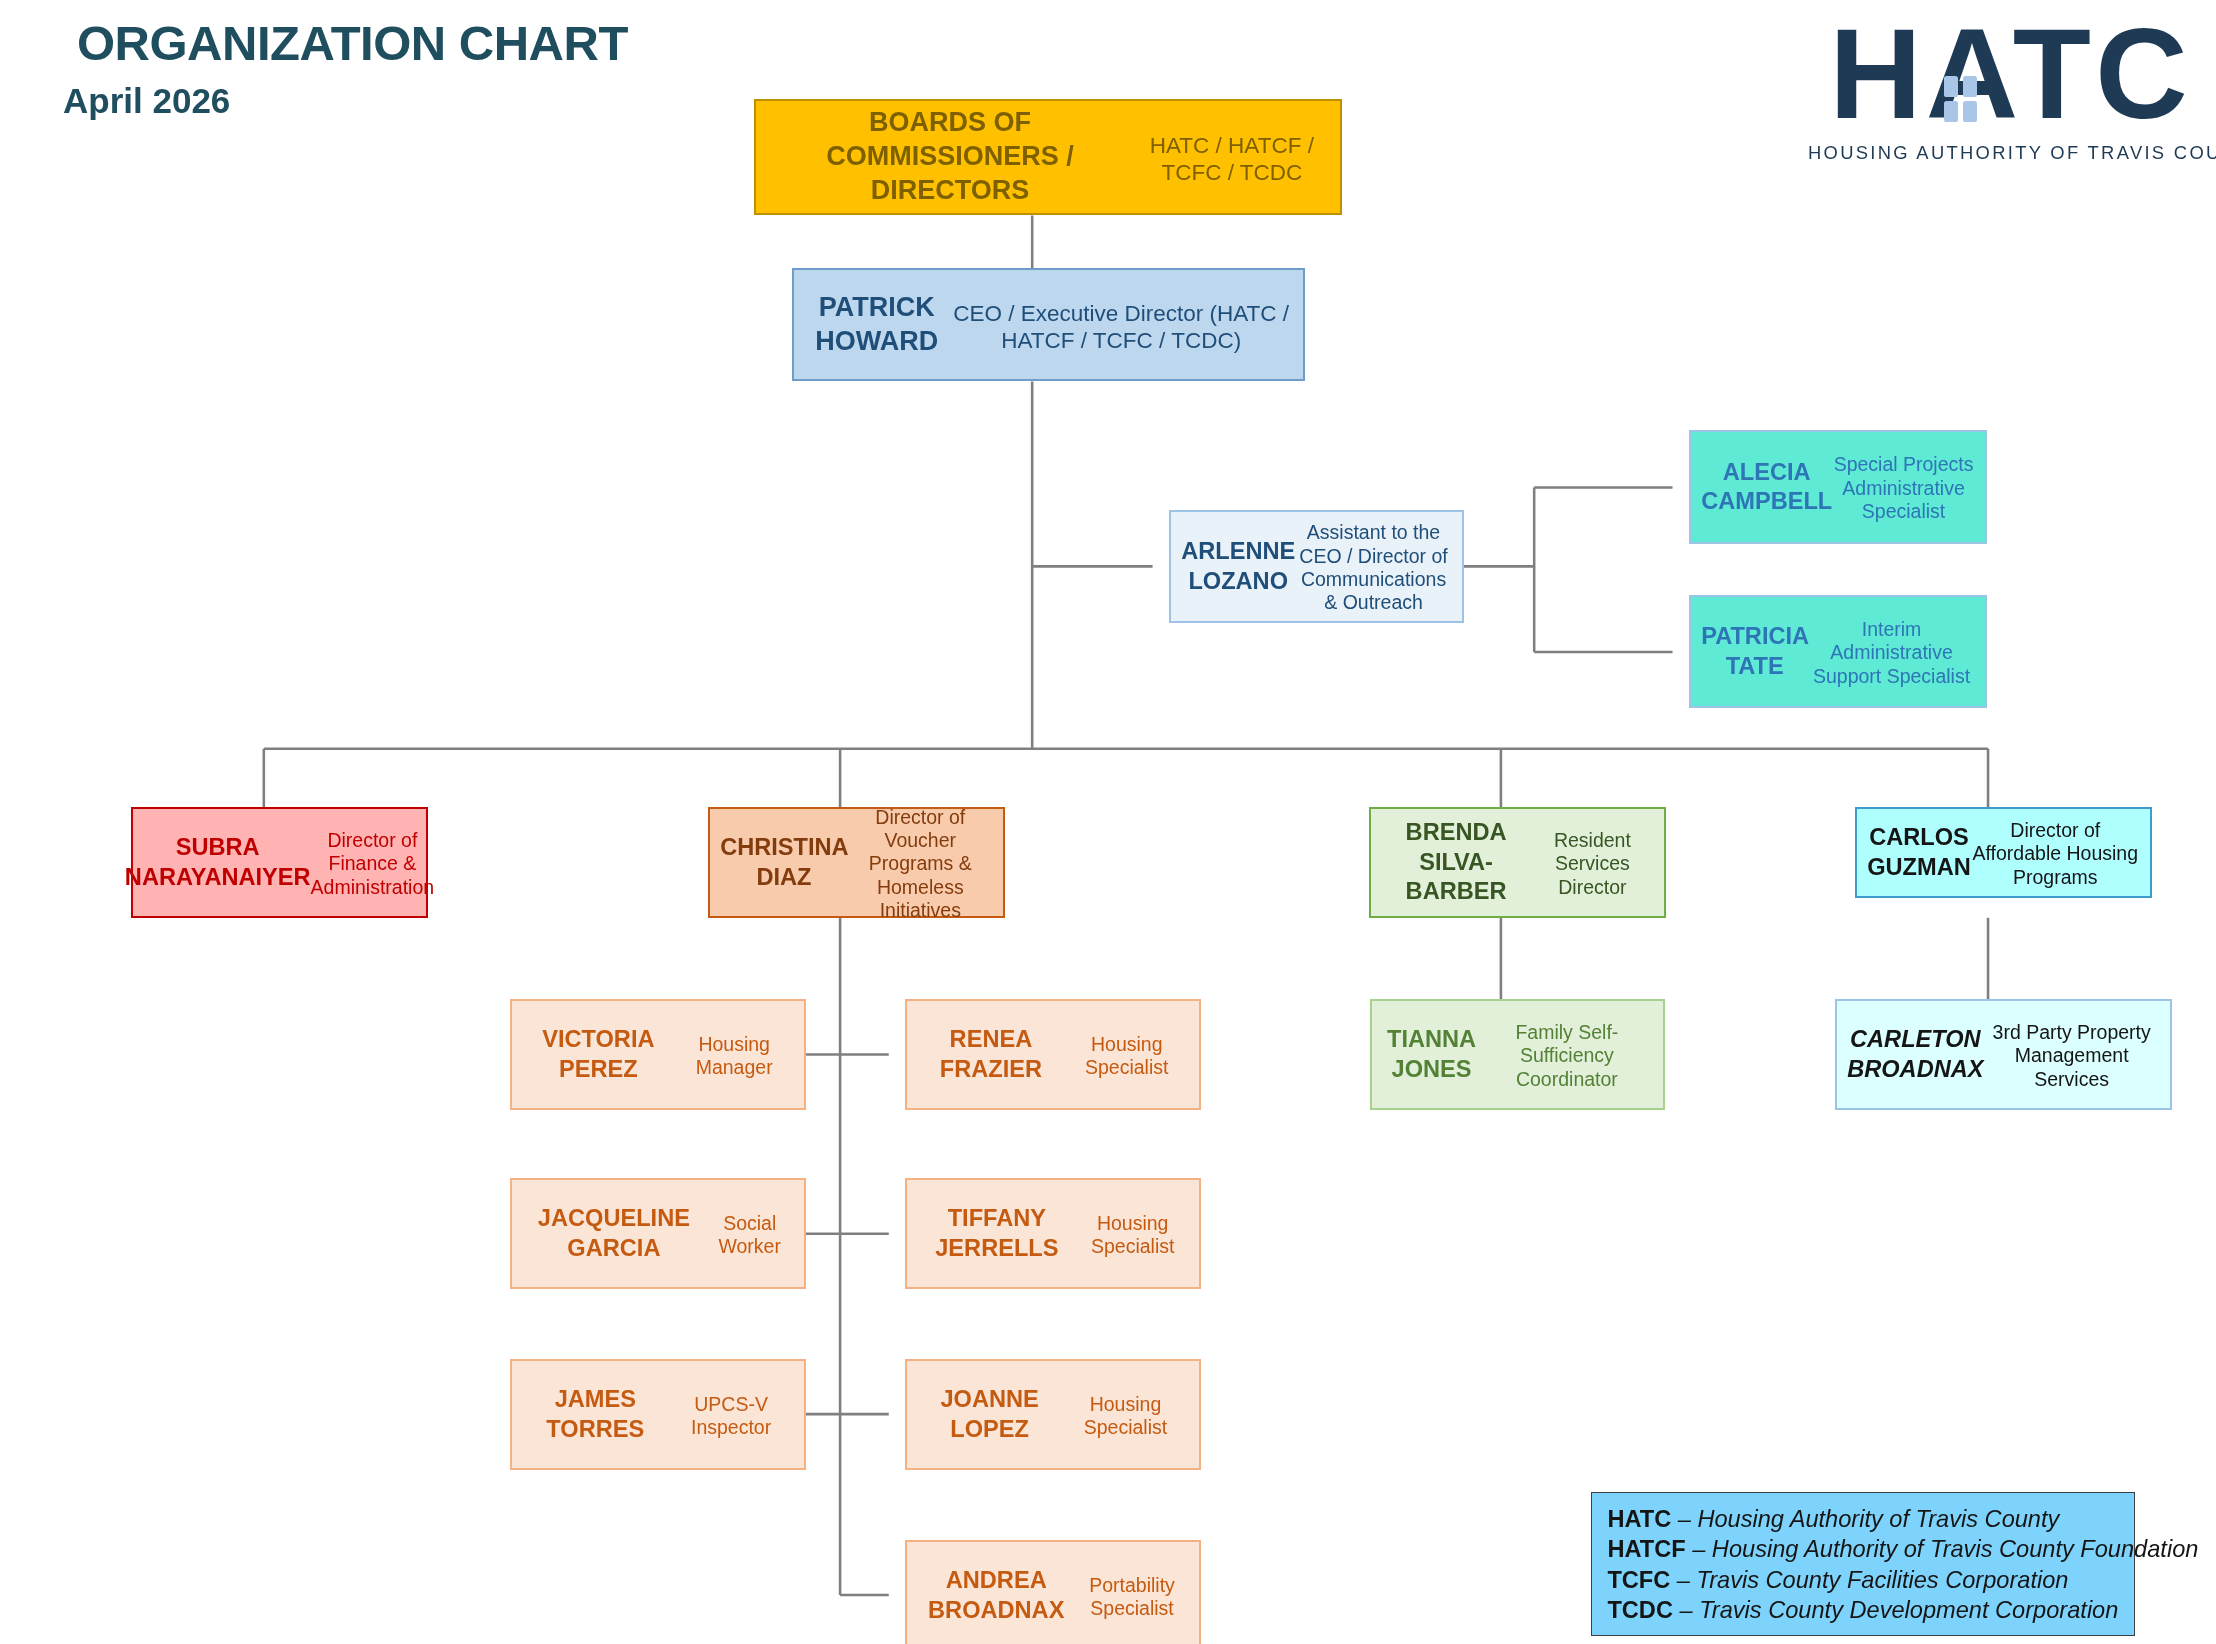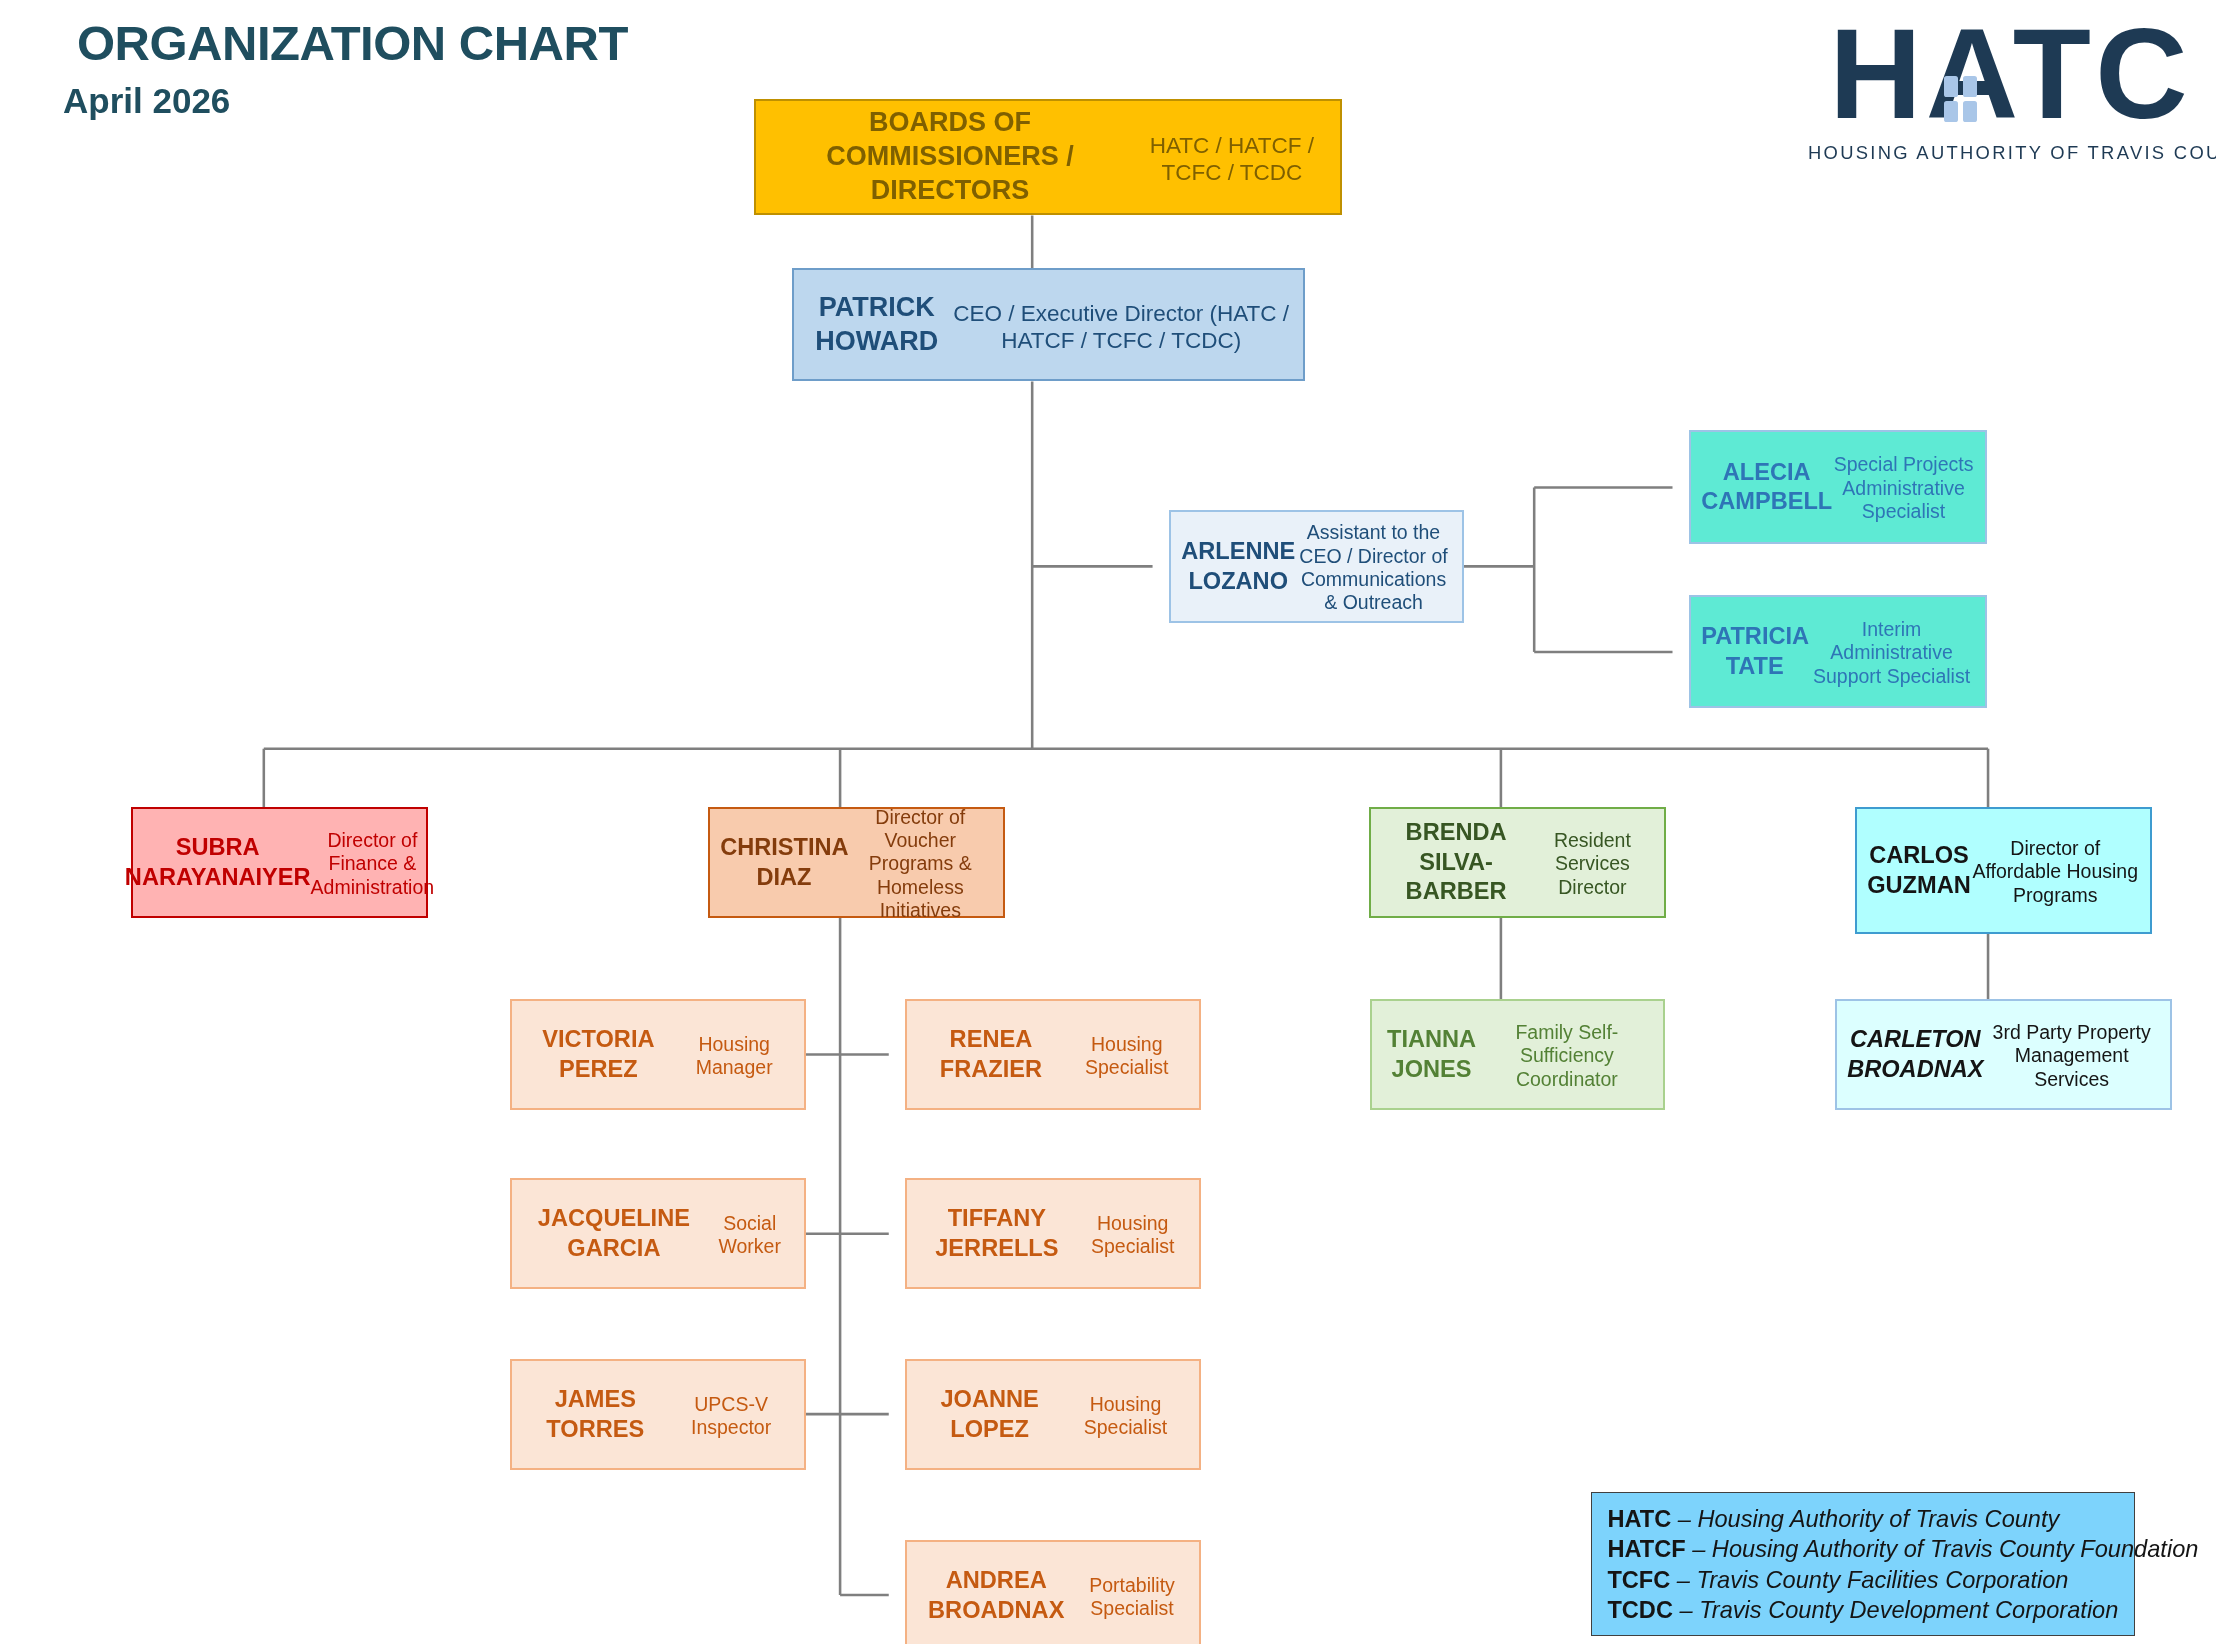--- a/index.html
+++ b/index.html
@@ -129,21 +129,21 @@
   <div class="box c-voucher" style="left:692px;top:807px;width:297px;height:111px;">
     <div class="name">CHRISTINA DIAZ</div>
     <div class="role">Director of Voucher Programs &amp; Homeless Initiatives</div>
   </div>
 
   <div class="box c-resident" style="left:1353px;top:807px;width:297px;height:111px;">
     <div class="name">BRENDA SILVA-BARBER</div>
     <div class="role">Resident Services Director</div>
   </div>
 
-  <div class="box c-affordable" style="left:1839px;top:807px;width:297px;height:127px;">
+  <div class="box c-affordable" style="left:1839px;top:807px;width:297px;height:91px;">
     <div class="name">CARLOS GUZMAN</div>
     <div class="role">Director of Affordable Housing Programs</div>
   </div>
 
   <div class="box c-staff" style="left:494px;top:999px;width:296px;height:111px;">
     <div class="name">VICTORIA PEREZ</div>
     <div class="role">Housing Manager</div>
   </div>
 
   <div class="box c-staff" style="left:889px;top:999px;width:296px;height:111px;">

